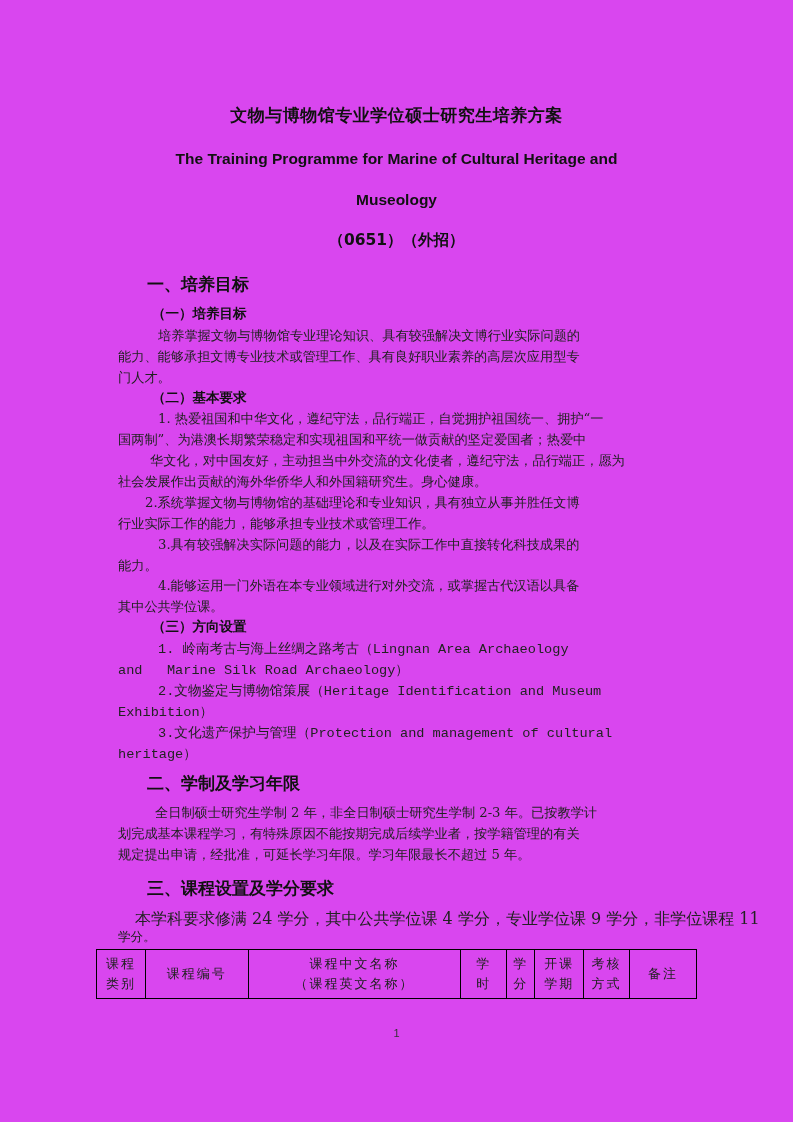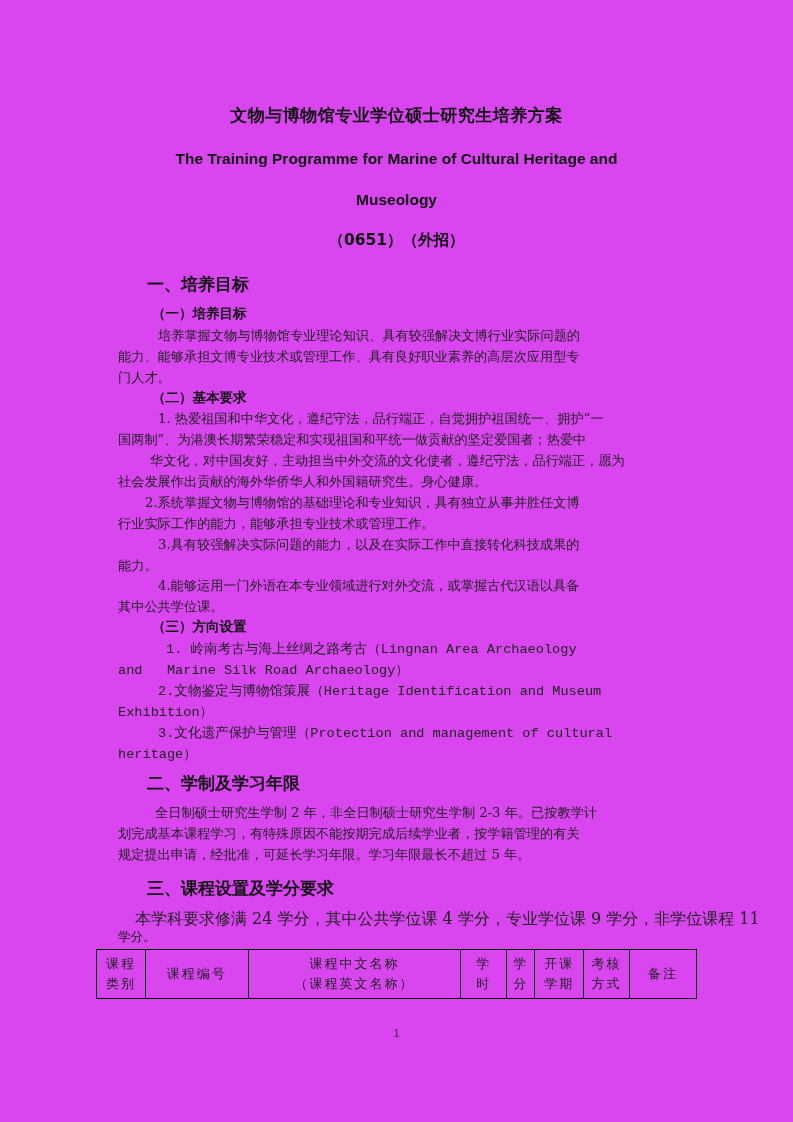--- a/index.html
+++ b/index.html
@@ -47,21 +47,21 @@
   <div class="abs body" style="left:118px; top:515px;">行业实际工作的能力，能够承担专业技术或管理工作。</div>
 
   <div class="abs body" style="left:158px; top:536px;">3.具有较强解决实际问题的能力，以及在实际工作中直接转化科技成果的</div>
   <div class="abs body" style="left:118px; top:557px;">能力。</div>
 
   <div class="abs body" style="left:158px; top:577px;">4.能够运用一门外语在本专业领域进行对外交流，或掌握古代汉语以具备</div>
   <div class="abs body" style="left:118px; top:598px;">其中公共学位课。</div>
 
   <div class="abs h2" style="top:618px;">（三）方向设置</div>
 
-  <div class="abs mono" style="left:166px; top:640px;">1. 岭南考古与海上丝绸之路考古（Lingnan Area Archaeology</div>
+  <div class="abs mono" style="left:158px; top:640px;">1. 岭南考古与海上丝绸之路考古（Lingnan Area Archaeology</div>
   <div class="abs mono" style="left:118px; top:661px; white-space:pre;">and   Marine Silk Road Archaeology）</div>
 
   <div class="abs mono" style="left:158px; top:682px;">2.文物鉴定与博物馆策展（Heritage Identification and Museum</div>
   <div class="abs mono" style="left:118px; top:703px;">Exhibition）</div>
 
   <div class="abs mono" style="left:158px; top:724px;">3.文化遗产保护与管理（Protection and management of cultural</div>
   <div class="abs mono" style="left:118px; top:745px;">heritage）</div>
 
   <div class="abs h1" style="top:772px;">二、学制及学习年限</div>
   <div class="abs body" style="left:155px; top:804px;">全日制硕士研究生学制 2 年，非全日制硕士研究生学制 2-3 年。已按教学计</div>

